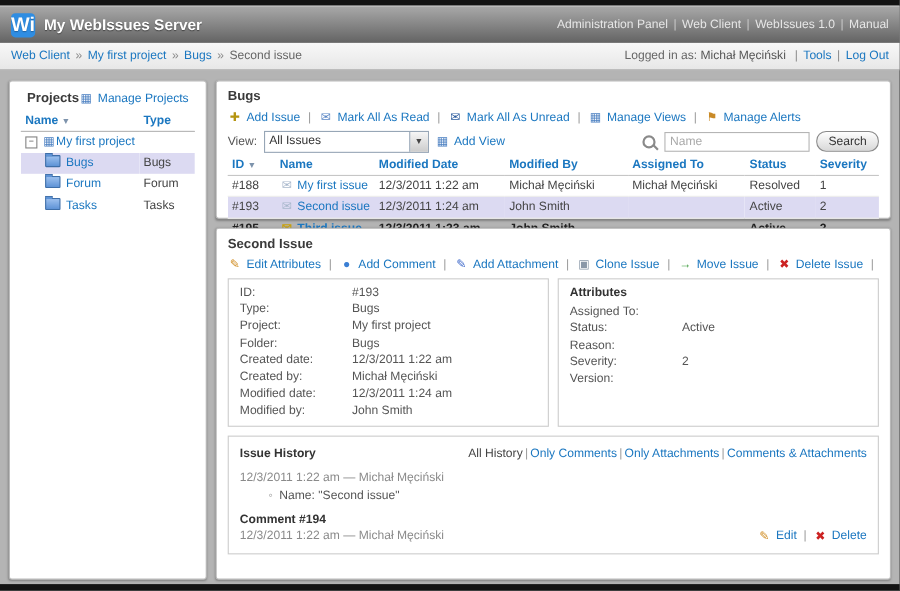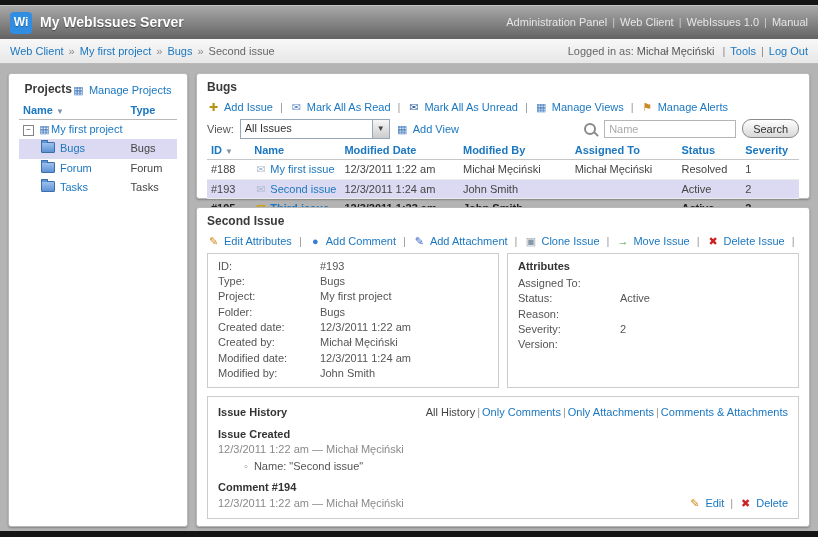--- a/index.html
+++ b/index.html
@@ -7,21 +7,21 @@
   #frame{width:818px;height:537px;background:#b4b4b4;overflow:hidden;box-sizing:border-box;
          border-top:5px solid #141414;border-bottom:6px solid #141414;position:relative;}
   a{text-decoration:none;cursor:pointer;}
   .lnk{color:#1b77c0;}
   .sep{color:#9a9a9a;margin:0 2px;}
 
   
   .topbar{height:33px;background:linear-gradient(#a8a8a8,#636363);border-top:1px solid #c4c4c4;
           display:flex;align-items:center;padding:0 10px;gap:8px;}
   .logo{width:22px;height:22px;background:#2f8de2;border-radius:4px;color:#fff;font-weight:bold;
-        font-size:12px;display:flex;align-items:center;justify-content:center;text-shadow:0 1px 1px rgba(0,0,0,.3);}
+        font-size:18px;display:flex;align-items:center;justify-content:center;text-shadow:0 1px 1px rgba(0,0,0,.3);}
   .apptitle{color:#fff;font-size:14px;font-weight:bold;text-shadow:0 1px 1px rgba(0,0,0,.45);}
   .toplinks{margin-left:auto;color:#d6d6d6;}
   .toplinks a{color:#e6e6e6;}
   .tsep{color:#c9c9c9;margin:0 5px;}
 
   
   .crumbbar{height:24px;background:linear-gradient(#f8f8f8,#e7e7e7);border-bottom:1px solid #b9b9b9;
             display:flex;align-items:center;padding:0 10px;color:#666;}
   .csep{margin:0 5px;color:#8a8a8a;}
   .crumbright{margin-left:auto;color:#666;}
@@ -352,21 +352,20 @@
           </div>
         </div>
 
         <div class="hist">
           <div class="histhead">
             <span class="gboxtitle" style="margin:0">Issue History</span>
             <span class="filters" id="history-filters"><span class="cur">All History</span><span class="sep">|</span><a class="lnk" href="#">Only Comments</a><span class="sep">|</span><a class="lnk" href="#">Only Attachments</a><span class="sep">|</span><a class="lnk" href="#">Comments &amp; Attachments</a></span>
           </div>
           <div id="history-entries">
               <div class="hentry">
-                <div class="hhead">Issue Created</div>
                 <div class="hmeta">
                   <span>12/3/2011 1:22 am — Michał Męciński</span>
                 </div>
                 <ul class="bullets">
                   <li><span class="bdot">◦</span>Name: "Second issue"</li>
                 </ul>
               </div>
               <div class="hentry">
                 <div class="hhead">Comment #194</div>
                 <div class="hmeta">

